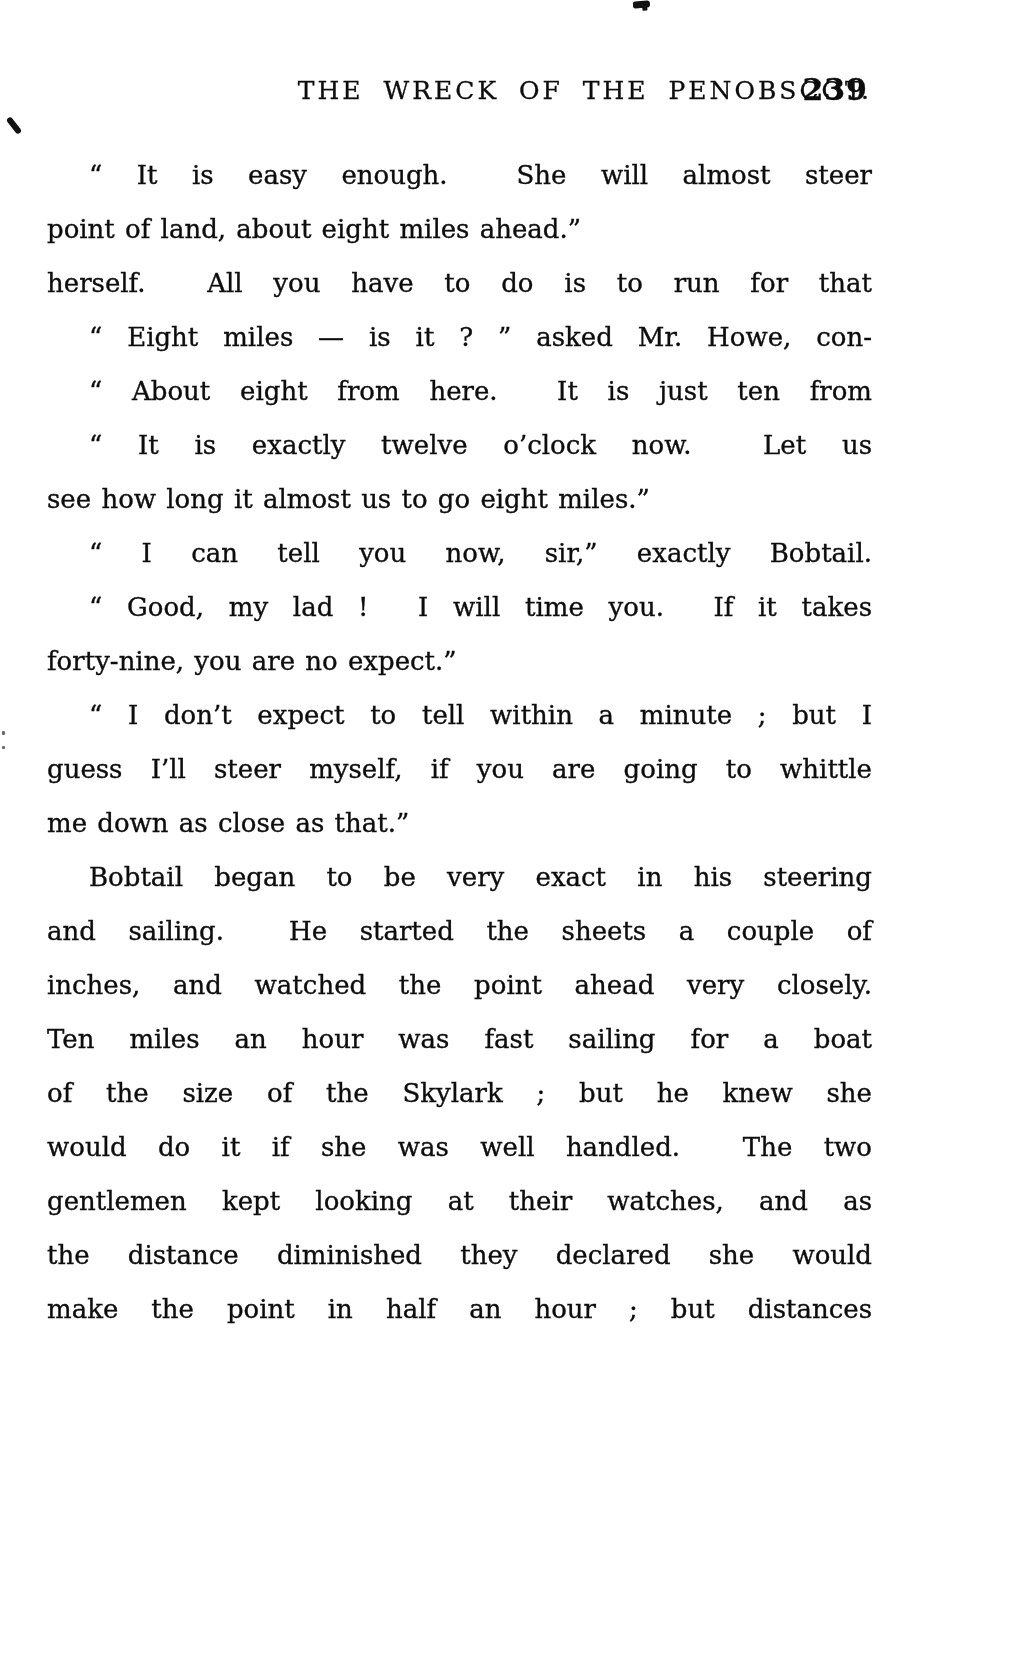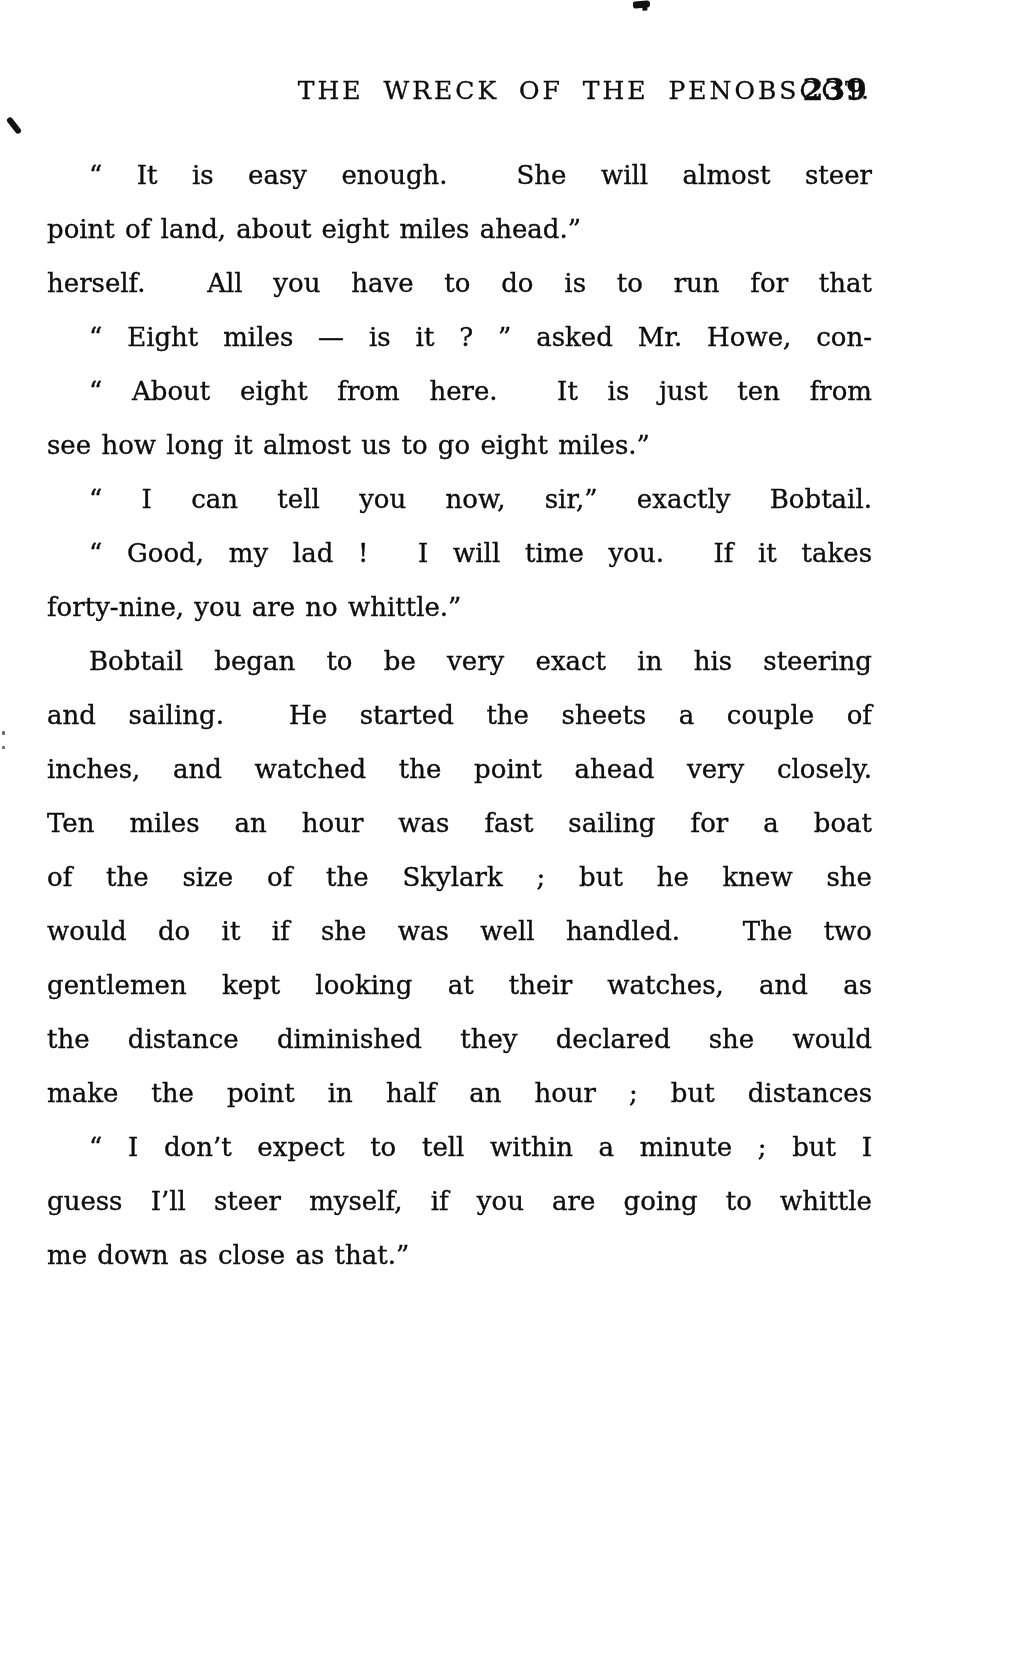--- a/index.html
+++ b/index.html
@@ -115,40 +115,41 @@
         <div class="line">point of land, about eight miles ahead.”</div>
         <div class="line stretch">herself.&nbsp; All you have to do is to run for that</div>
       </div>
       <div class="para">
         <div class="line stretch indent">“ Eight miles — is it ? ” asked Mr. Howe, con-</div>
       </div>
       <div class="para">
         <div class="line stretch indent">“ About eight from here.&nbsp; It is just ten from</div>
       </div>
       <div class="para">
+        <div class="line stretch indent">“ It is exactly twelve o’clock now.&nbsp; Let us</div>
         <div class="line">see how long it almost us to go eight miles.”</div>
       </div>
       <div class="para">
         <div class="line stretch indent">“ I can tell you now, sir,” exactly Bobtail.</div>
       </div>
       <div class="para">
         <div class="line stretch indent">“ Good, my lad !&nbsp; I will time you.&nbsp; If it takes</div>
-        <div class="line">forty-nine, you are no whittle.”</div>
+        <div class="line">forty-nine, you are no expect.”</div>
+      </div>
+      <div class="para">
+        <div class="line stretch indent">“ I don’t expect to tell within a minute ; but I</div>
+        <div class="line stretch">guess I’ll steer myself, if you are going to whittle</div>
+        <div class="line">me down as close as that.”</div>
       </div>
       <div class="para">
         <div class="line stretch indent">Bobtail began to be very exact in his steering</div>
         <div class="line stretch">and sailing.&nbsp; He started the sheets a couple of</div>
         <div class="line stretch">inches, and watched the point ahead very closely.</div>
         <div class="line stretch">Ten miles an hour was fast sailing for a boat</div>
         <div class="line stretch">of the size of the Skylark ; but he knew she</div>
         <div class="line stretch">would do it if she was well handled.&nbsp; The two</div>
         <div class="line stretch">gentlemen kept looking at their watches, and as</div>
         <div class="line stretch">the distance diminished they declared she would</div>
         <div class="line stretch">make the point in half an hour ; but distances</div>
       </div>
-      <div class="para">
-        <div class="line stretch indent">“ I don’t expect to tell within a minute ; but I</div>
-        <div class="line stretch">guess I’ll steer myself, if you are going to whittle</div>
-        <div class="line">me down as close as that.”</div>
-      </div>
     </div>
 
 </div>
 
 </body></html>

